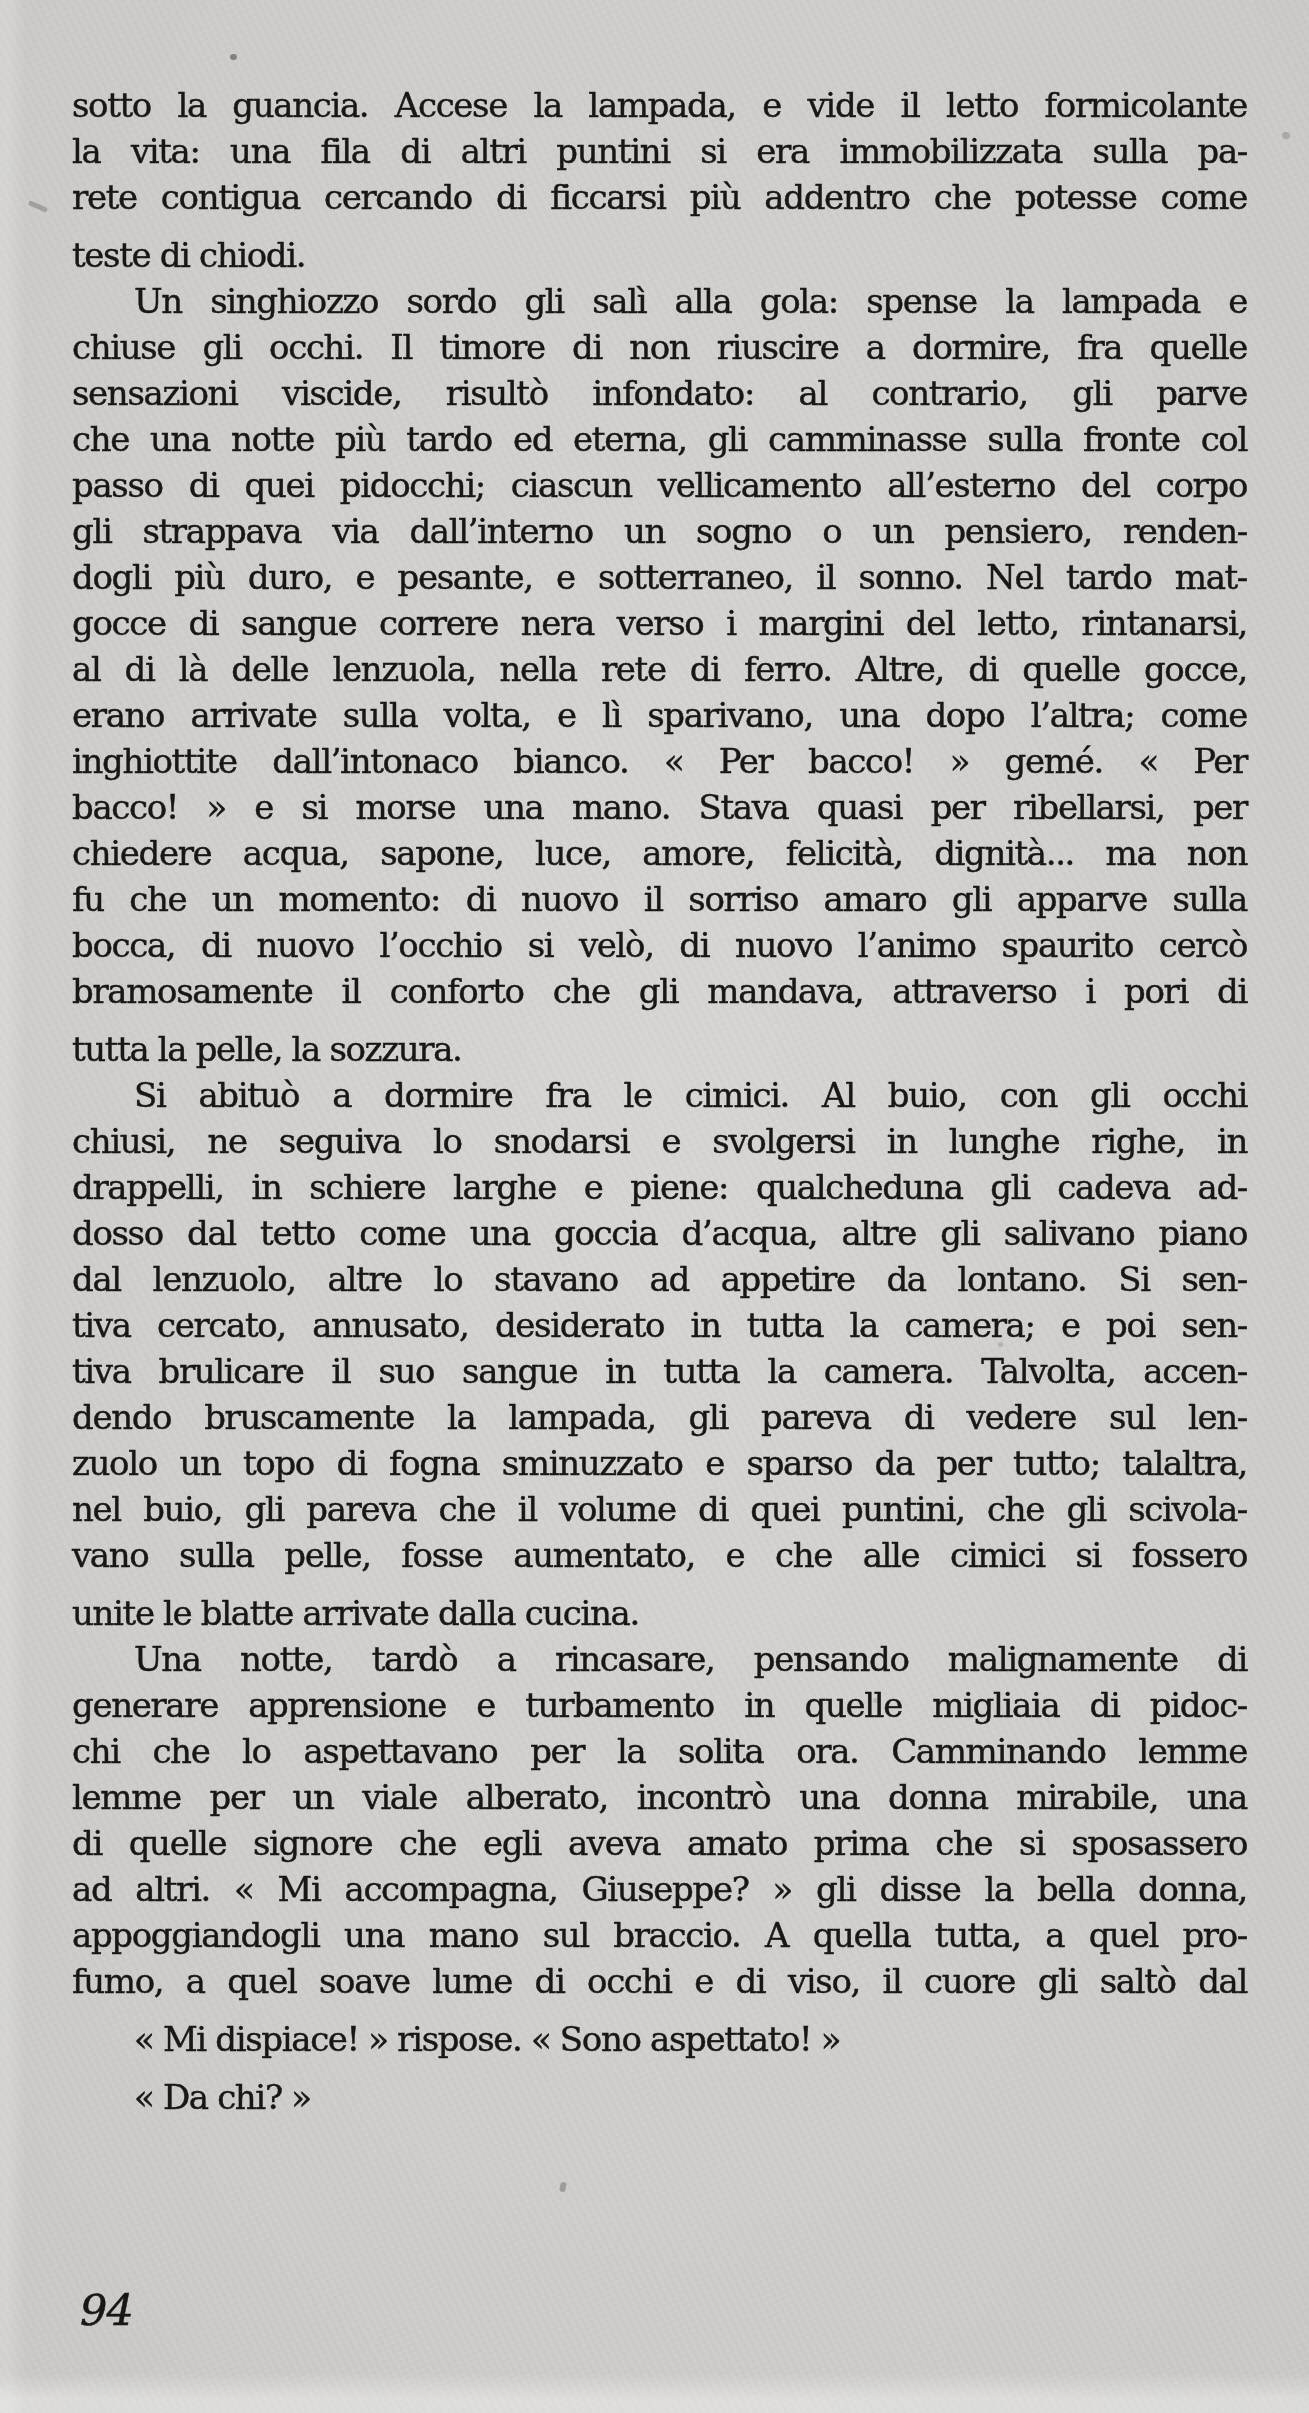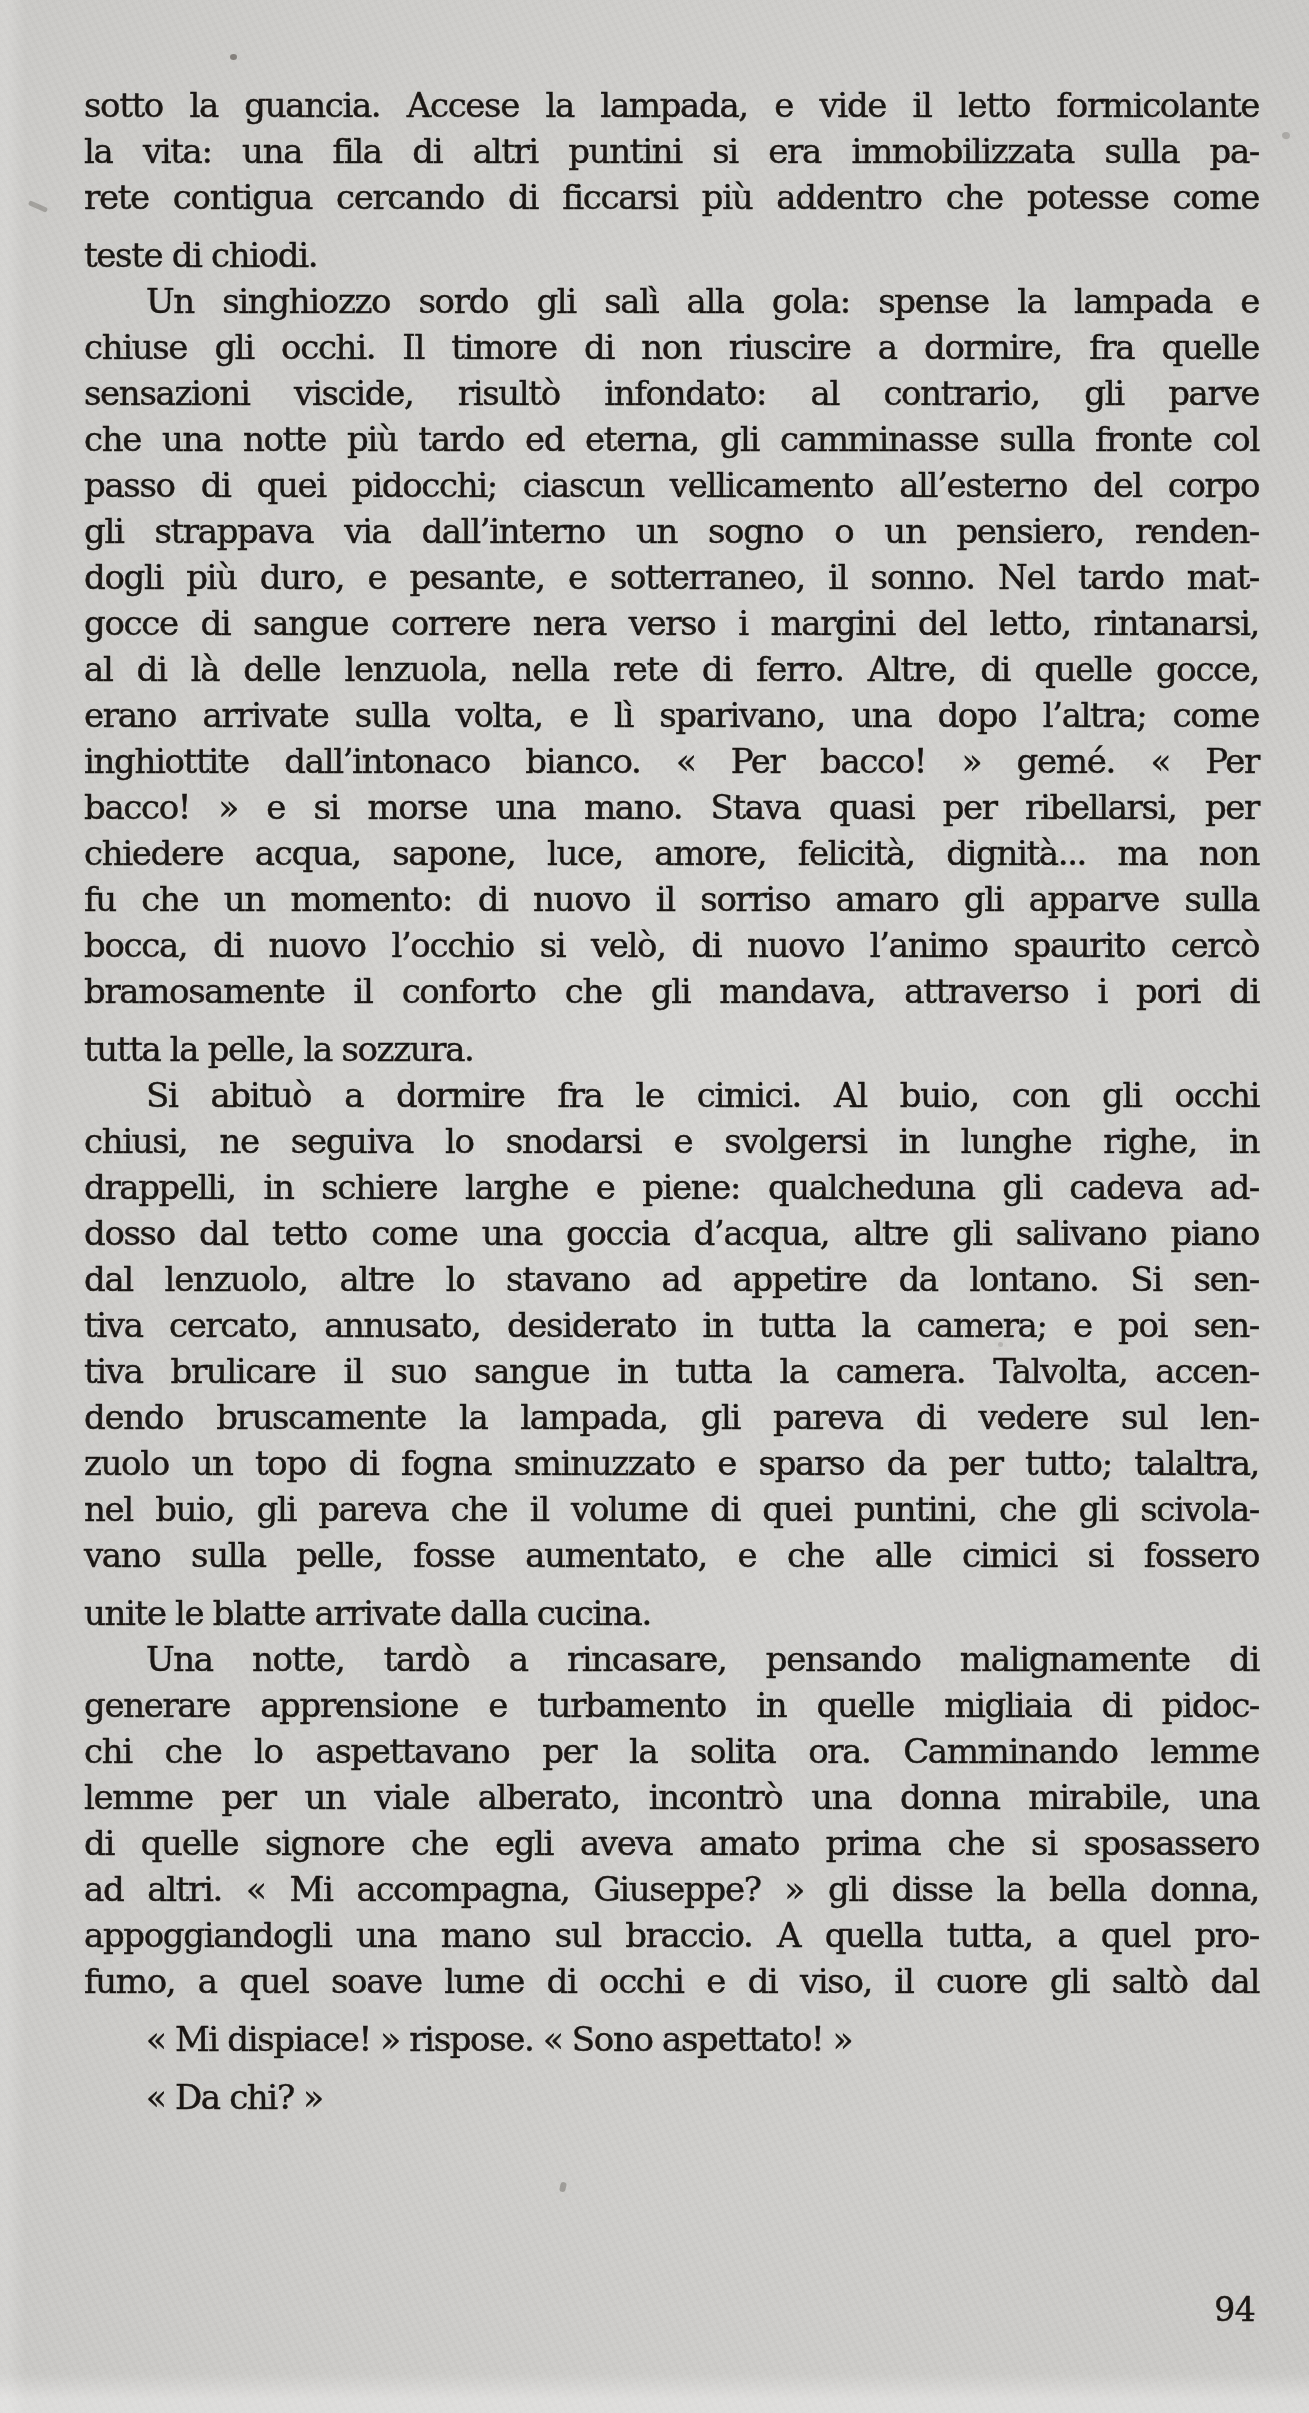--- a/index.html
+++ b/index.html
@@ -14,35 +14,36 @@
       linear-gradient(0deg, rgba(255,255,255,0.35) 0 14px, rgba(255,255,255,0) 40px),
       linear-gradient(90deg, rgba(255,255,255,0.18) 0 8px, rgba(255,255,255,0) 26px),
       radial-gradient(115% 115% at 50% 45%, rgba(255,255,255,0.10), rgba(0,0,0,0.07) 96%),
       repeating-linear-gradient(63deg, rgba(60,55,50,0.016) 0 3px, rgba(255,255,255,0.016) 3px 7px),
       repeating-linear-gradient(-21deg, rgba(60,55,50,0.013) 0 2px, rgba(255,255,255,0.013) 2px 6px),
       var(--paper);
     font-family:"DejaVu Serif","Liberation Serif",serif;
     color:var(--ink);
   }
   .textblock{
-    position:absolute;left:84px;top:82px;width:1175px;
+    position:absolute;left:72px;top:82px;width:1175px;
     font-size:34px;line-height:46px;letter-spacing:-0.04em;
     -webkit-text-stroke:0.45px var(--ink);
   }
   .paragraph{margin:0;padding:0;}
   .line{
     height:46px;white-space:normal;
     text-align:justify;text-align-last:justify;
   }
   .line.last{text-align-last:left;margin-top:12px;}
   .line.indent{text-indent:62px;}
   .pagenum{
     position:absolute;left:80px;top:2287px;width:1175px;
-    text-align:right;font-size:33px;line-height:46px;
+    text-align:left;font-size:43px;line-height:46px;
     letter-spacing:-0.02em;
+    font-style:italic;
     -webkit-text-stroke:0.5px var(--ink);
   }
   .speck{position:absolute;background:rgba(38,32,26,0.55);border-radius:50%;}
   .speck.s1{left:230px;top:54px;width:7px;height:6px;opacity:.8;}
   .speck.s2{left:28px;top:204px;width:20px;height:5px;border-radius:3px;transform:rotate(24deg);opacity:.45;}
   .speck.s3{left:1282px;top:132px;width:8px;height:7px;opacity:.35;}
   .speck.s4{left:560px;top:2182px;width:6px;height:10px;border-radius:3px;transform:rotate(14deg);opacity:.5;}
   .speck.s5{left:998px;top:1342px;width:5px;height:5px;opacity:.3;}
   .speck.s6{left:873px;top:1698px;width:6px;height:5px;opacity:.28;}
 </style>

